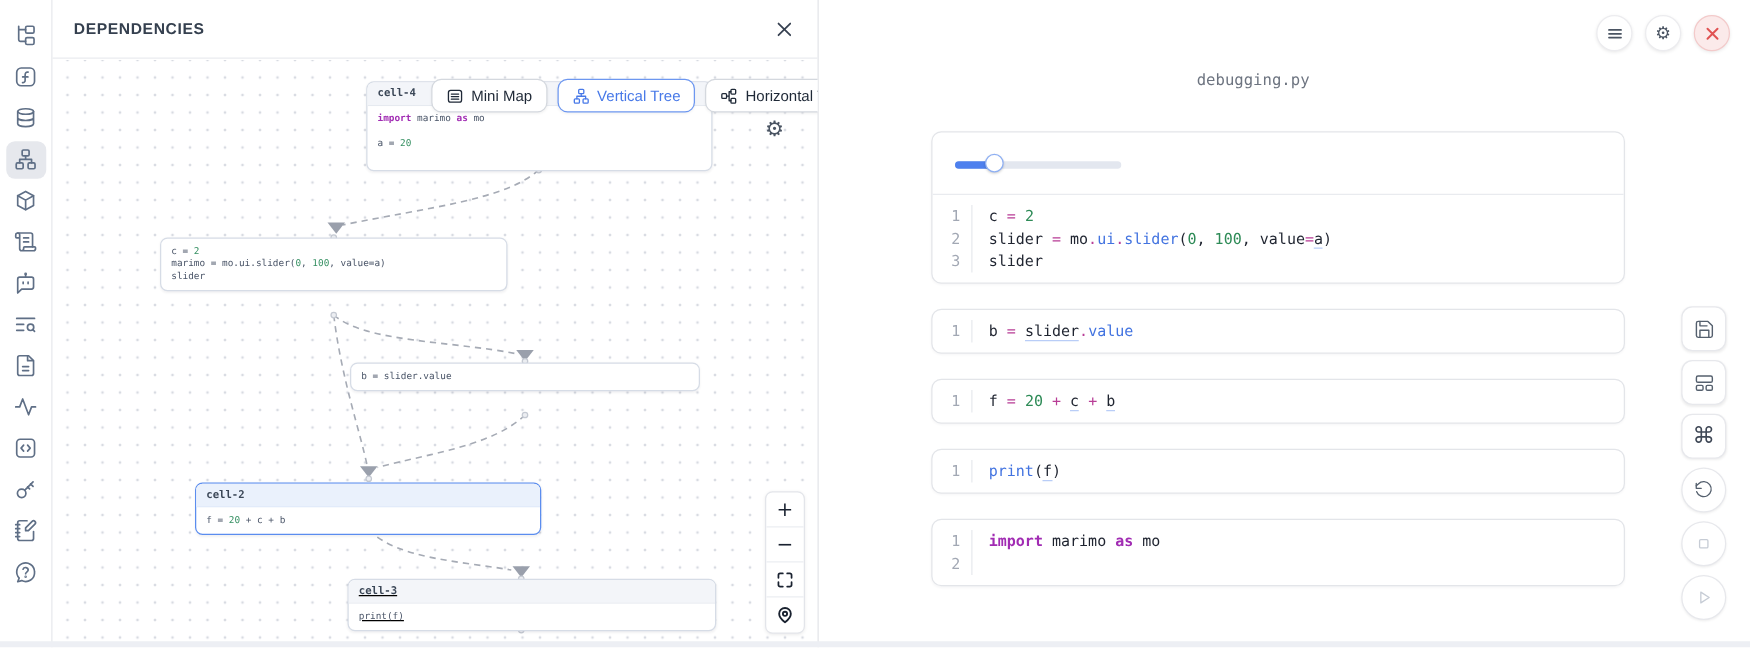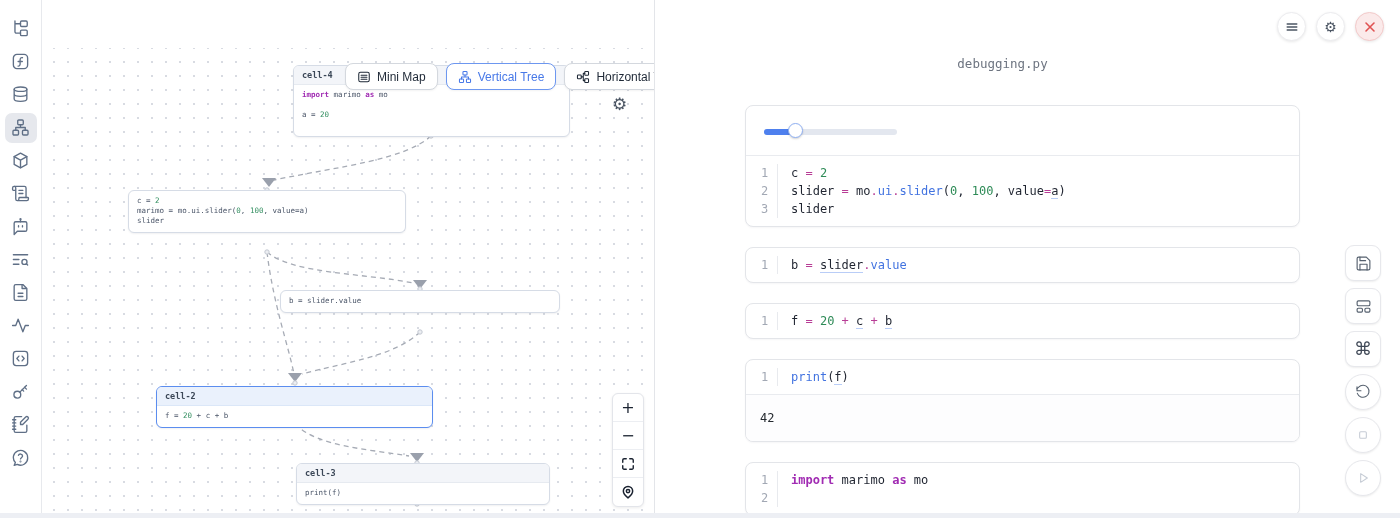--- a/index.html
+++ b/index.html
@@ -191,20 +191,28 @@
     <button class="rail-btn">
         <svg width="19" height="19" viewBox="0 0 24 24">
           <path d="M21 12a9 9 0 1 0-15.5 6.2L4 22l4-1.2A9 9 0 0 0 21 12Z"></path>
           <path d="M9.4 9.3a2.7 2.7 0 0 1 5.2.9c0 1.8-2.6 2.2-2.6 3.6"></path>
           <circle cx="12" cy="17" r=".4"></circle>
         </svg>
       </button>
   </nav>
 
   <aside class="deps">
+    <div class="deps-header">
+      <h1 class="deps-title">DEPENDENCIES</h1>
+      <button class="icon-btn">
+          <svg width="15" height="15" viewBox="0 0 16 16" stroke="#374151" stroke-width="1.5" stroke-linecap="round" fill="none">
+            <path d="M3 3l10 10M13 3 3 13"></path>
+          </svg>
+        </button>
+    </div>
 
     <div class="graph">
       <svg class="edges" width="613" height="465" viewBox="0 0 613 465">
         <g stroke="#a6abb5" stroke-width="1.3" fill="none" stroke-dasharray="5 4">
           <path d="M389 88 C 362 112, 300 118, 232 132"></path>
           <path d="M225 204 C 250 226, 322 225, 371 235"></path>
           <path d="M225 204 C 231 255, 247 300, 252 326"></path>
           <path d="M378 284 C 352 309, 300 315, 260 326"></path>
           <path d="M253 376 C 276 399, 326 401, 367 408"></path>
         </g>
@@ -248,21 +256,21 @@
             <div class="node-b">
               <div class="node-line"><span class="tk-p">b = slider.value</span></div>
             </div>
           </div>
           <div class="node sel" style="left: 114px; top: 338px; width: 277px;">
             <div class="node-h">cell-2</div>
             <div class="node-b">
               <div class="node-line"><span class="tk-p">f = </span><span class="tk-n">20</span><span class="tk-p"> + c + b</span></div>
             </div>
           </div>
-          <div class="node" style="left: 254px; top: 415px; width: 254px;">
+          <div class="node" style="left: 236px; top: 415px; width: 295px; text-decoration: underline;">
             <div class="node-h">cell-3</div>
             <div class="node-b">
               <div class="node-line"><span class="tk-p">print(f)</span></div>
             </div>
           </div>
         </div>
 
       <div class="gtoolbar">
         <button class="gbtn">
           <svg width="14" height="14" viewBox="0 0 24 24">
@@ -378,21 +386,20 @@
         </section>
         <section class="cell">
           <div class="code">
             <div class="gutter">
               <div class="line">1</div>
             </div>
             <div class="lines">
               <div class="line"><span class="tk-f">print</span><span class="tk-p">(</span><span class="tk-u">f</span><span class="tk-p">)</span></div>
             </div>
           </div>
-          <div class="cell-out bottom">42</div>
         </section>
         <section class="cell">
           <div class="code">
             <div class="gutter">
               <div class="line">1</div>
               <div class="line">2</div>
             </div>
             <div class="lines">
               <div class="line"><span class="tk-k">import </span><span class="tk-p">marimo </span><span class="tk-k">as </span><span class="tk-p">mo</span></div>
               <div class="line"></div>

